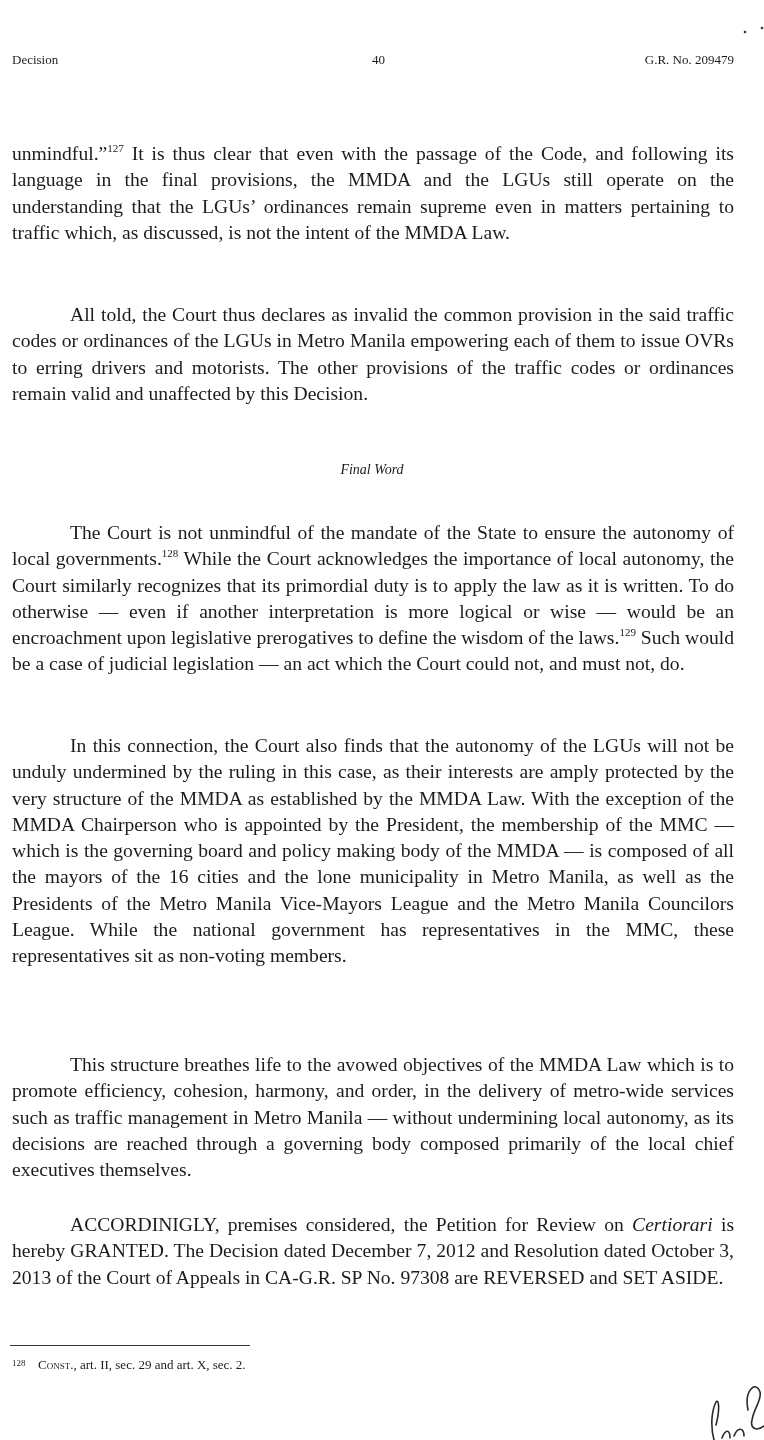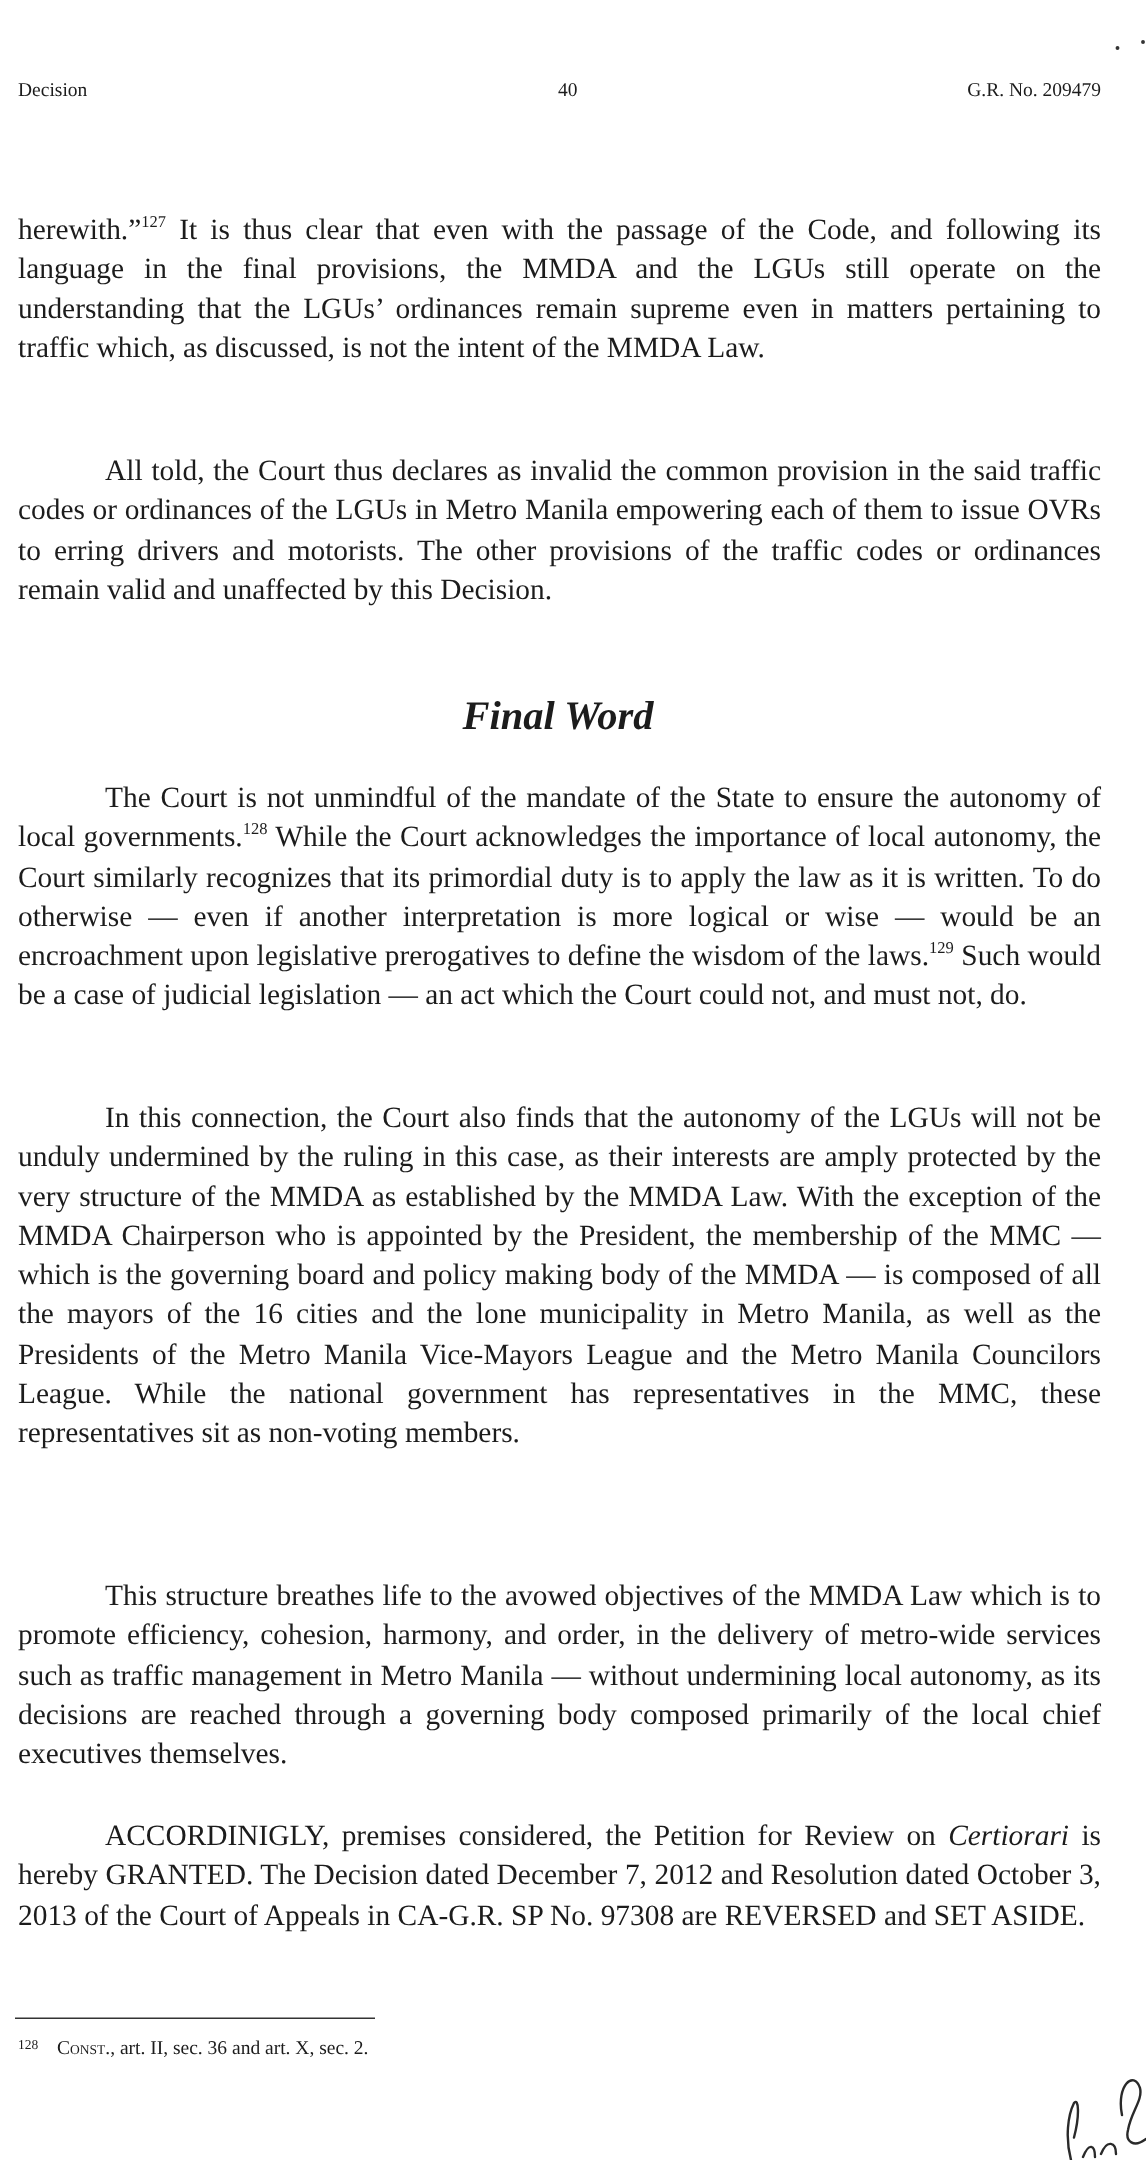--- a/index.html
+++ b/index.html
@@ -21,21 +21,21 @@
       margin: 0; font-size: 19.6px; line-height: 26.3px;
       text-align: justify; text-align-last: left;
     }
     p.indent { text-indent: 58px; }
     sup { font-size: 11px; line-height: 0; vertical-align: 8px; }
     .b { font-weight: normal; }
     .i { font-style: italic; }
 
     .heading {
       position: absolute; top: 462px; left: 0; width: 744px; text-align: center;
-      font-style: italic; font-size: 27px; font-weight: bold;
+      font-style: italic; font-size: 14px;
     }
 
     .fn-rule {
       position: absolute; top: 1345px; left: 10px; width: 240px; height: 0;
       border-top: 1.5px solid #333;
     }
     .footnotes { position: absolute; top: 1355px; left: 12px; width: 640px; }
     .fn { font-size: 13px; line-height: 17.5px; white-space: nowrap; }
     .fn .num { display: inline-block; width: 26px; font-size: 9px; vertical-align: 3px; }
     .sc { font-variant: small-caps; }
@@ -48,21 +48,21 @@
 </head>
 <body>
 
 <div class="header">
   <span class="left">Decision</span>
   <span class="center">40</span>
   <span class="right">G.R. No. 209479</span>
 </div>
 
 <div class="page" style="top:141px;">
-  <p class="para"><span>herewith.”</span><sup>127</sup><span> It is thus clear that even with the passage of the Code, and following its language in the final provisions, the MMDA and the LGUs still operate on the understanding that the LGUs’ ordinances remain supreme even in matters pertaining to traffic which, as discussed, is not the intent of the MMDA Law.</span></p>
+  <p class="para"><span>unmindful.”</span><sup>127</sup><span> It is thus clear that even with the passage of the Code, and following its language in the final provisions, the MMDA and the LGUs still operate on the understanding that the LGUs’ ordinances remain supreme even in matters pertaining to traffic which, as discussed, is not the intent of the MMDA Law.</span></p>
 </div>
 
 <div class="page" style="top:302px;">
   <p class="para indent"><span>All told, the Court thus declares as invalid the common provision in the said traffic codes or ordinances of the LGUs in Metro Manila empowering each of them to issue OVRs to erring drivers and motorists. The other provisions of the traffic codes or ordinances remain valid and unaffected by this Decision.</span></p>
 </div>
 
 <div class="heading">Final Word</div>
 
 <div class="page" style="top:520px;">
   <p class="para indent"><span>The Court is not unmindful of the mandate of the State to ensure the autonomy of local governments.</span><sup>128</sup><span> While the Court acknowledges the importance of local autonomy, the Court similarly recognizes that its primordial duty is to apply the law as it is written. To do otherwise — even if another interpretation is more logical or wise — would be an encroachment upon legislative prerogatives to define the wisdom of the laws.</span><sup>129</sup><span> Such would be a case of judicial legislation — an act which the Court could not, and must not, do.</span></p>
@@ -76,21 +76,21 @@
   <p class="para indent"><span>This structure breathes life to the avowed objectives of the MMDA Law which is to promote efficiency, cohesion, harmony, and order, in the delivery of metro-wide services such as traffic management in Metro Manila — without undermining local autonomy, as its decisions are reached through a governing body composed primarily of the local chief executives themselves.</span></p>
 </div>
 
 <div class="page" style="top:1212px;">
   <p class="para indent"><span class="b">ACCORDINIGLY</span><span>, premises considered, the Petition for Review on </span><span class="i">Certiorari</span><span> is hereby </span><span class="b">GRANTED</span><span>. The Decision dated December 7, 2012 and Resolution dated October 3, 2013 of the Court of Appeals in CA-G.R. SP No. 97308 are </span><span class="b">REVERSED</span><span> and </span><span class="b">SET ASIDE</span><span>.</span></p>
 </div>
 
 <div class="fn-rule"></div>
 
 <div class="footnotes">
-  <div class="fn"><span class="num">128</span><span class="sc">Const.</span><span>, art. II, sec. 36 and art. X, sec. 2.</span></div>
+  <div class="fn"><span class="num">128</span><span class="sc">Const.</span><span>, art. II, sec. 29 and art. X, sec. 2.</span></div>
 </div>
 
 <svg class="signature" viewBox="0 0 64 70">
   <path d="M14 70 C10 55, 12 40, 16 32 C19 28, 20 40, 16 55 M22 68 C26 58, 30 60, 30 68 M34 66 C38 56, 44 58, 44 66 M48 40 C44 20, 56 10, 60 22 C62 30, 54 38, 52 50 C50 58, 56 62, 64 56" fill="none" stroke="#2a2a2a" stroke-width="1.6" stroke-linecap="round"></path>
 </svg>
 
 <svg class="specks" viewBox="0 0 44 20">
   <circle cx="25" cy="12" r="1.3" fill="#333"></circle>
   <circle cx="42" cy="8" r="1.3" fill="#333"></circle>
 </svg>

